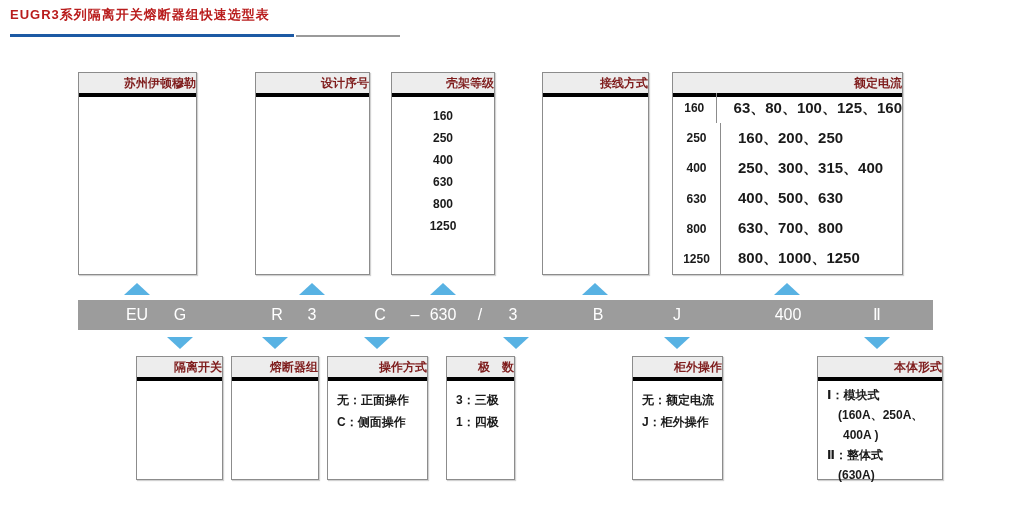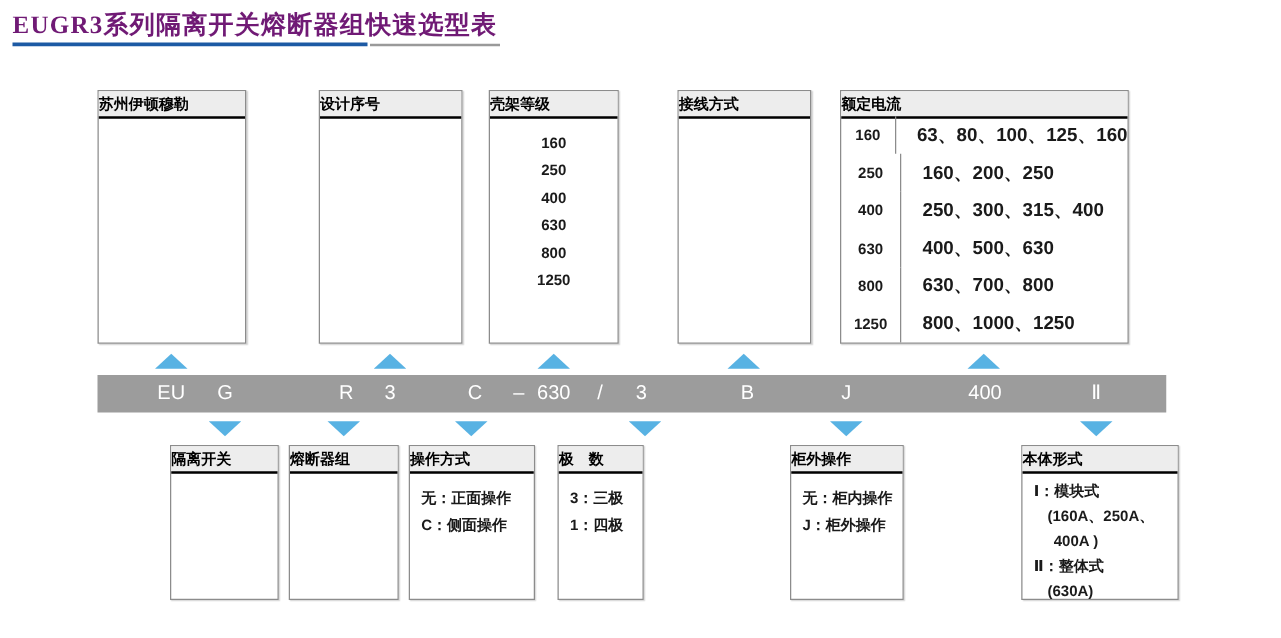--- a/index.html
+++ b/index.html
@@ -3,43 +3,42 @@
 <meta charset="utf-8">
 <style>
   html,body { margin:0; padding:0; background:#ffffff; }
   .canvas {
     position:relative; width:1025px; height:510px; background:#ffffff;
     font-family:"Liberation Sans","DejaVu Sans",sans-serif;
     color:#1a1a1a; overflow:hidden;
   }
   .page-title {
     position:absolute; left:10px; top:6px; margin:0;
-    font-size:20px; font-weight:bold; letter-spacing:1px; color:#701a75;
+    font-size:13px; font-weight:bold; letter-spacing:1px; color:#b91c1c;
     white-space:nowrap;
-    font-family:Liberation Serif, serif;
   }
   .title-underline-blue {
     position:absolute; left:10px; top:34px; width:284px; height:3px;
     background:var(--underline-blue,#1d5aa4);
   }
   .title-underline-gray {
     position:absolute; left:296px; top:35px; width:104px; height:2px;
     background:var(--underline-gray,#9a9a9a);
   }
 
   .box {
     position:absolute; background:#ffffff;
     border:1px solid #8c8c8c;
     box-shadow:1px 1px 1px rgba(0,0,0,0.18);
     box-sizing:border-box;
   }
   .box-header {
     height:20px; line-height:20px; background:var(--header-fill,#ededed);
-    border-bottom:2px solid #000000;
-    text-align:left; font-weight:bold; font-size:12px; color:#000000;
+    border-bottom:4px solid #000000;
+    text-align:right; font-weight:bold; font-size:12px; color:#7f1d1d;
     white-space:nowrap; overflow:hidden;
   }
   .box-body { padding:8px 0 0 0; }
   .line { font-size:12px; font-weight:bold; line-height:22px; white-space:nowrap; }
   .body-center .line { text-align:center; }
   .body-left .line { text-align:left; padding-left:9px; }
   .line.indent1 { padding-left:20px; }
   .line.indent2 { padding-left:25px; }
 
   
@@ -180,21 +179,21 @@
     <div class="box-header">极　数</div>
     <div class="box-body body-left">
       <div class="line">3：三极</div>
       <div class="line">1：四极</div>
     </div>
   </div>
 
   <div class="box" style="left:632px;top:356px;width:91px;height:124px">
     <div class="box-header">柜外操作</div>
     <div class="box-body body-left">
-      <div class="line">无：柜内操作</div>
+      <div class="line">无：额定电流</div>
       <div class="line">J：柜外操作</div>
     </div>
   </div>
 
   <div class="box" style="left:817px;top:356px;width:126px;height:124px">
     <div class="box-header">本体形式</div>
     <div class="box-body body-left" style="padding-top:4px">
       <div class="line" style="line-height:20px">Ⅰ：模块式</div>
       <div class="line indent1" style="line-height:20px">(160A、250A、</div>
       <div class="line indent2" style="line-height:20px">400A )</div>

